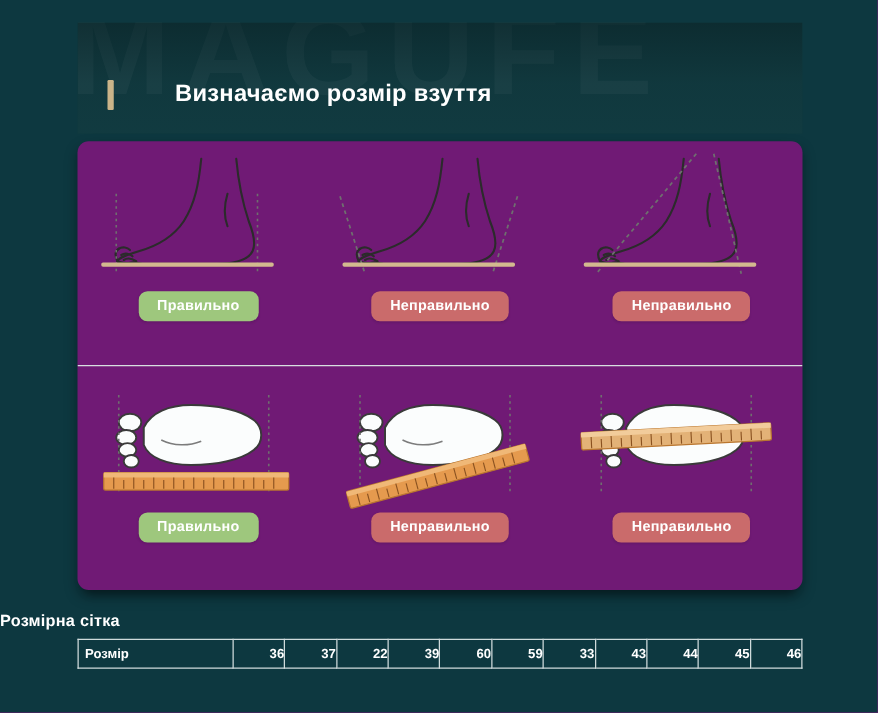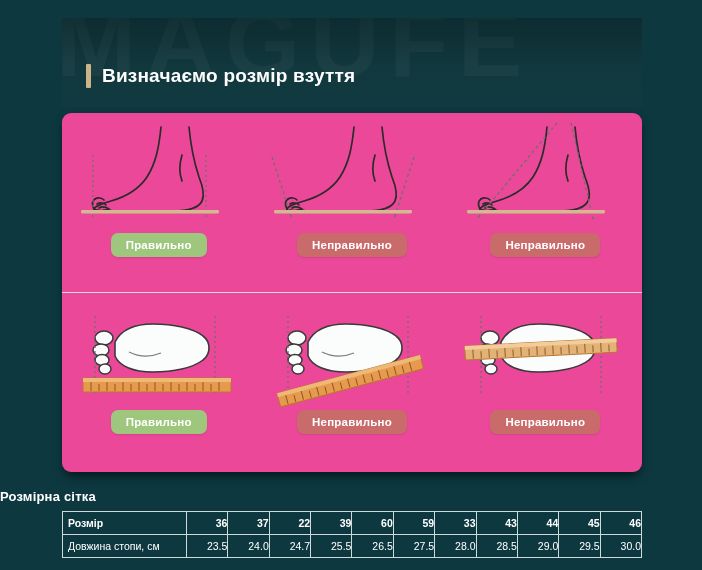--- a/index.html
+++ b/index.html
@@ -27,30 +27,31 @@
     position:absolute;inset:0;
     background:linear-gradient(180deg,rgba(9,34,38,.55) 0%,rgba(13,56,64,.15) 55%,rgba(17,66,74,.25) 100%);
   }
   .banner-title-row{
     position:absolute;left:24px;top:46px;display:flex;align-items:center;gap:11px;
   }
   .accent-bar{width:5px;height:24px;background:#cbb489;border-radius:1px;}
   .banner-title{
     font-size:19px;font-weight:bold;color:#ffffff;letter-spacing:.2px;
     white-space:nowrap;
+    margin-left:38px;
   }
 
   
   .card-shadow{
     position:absolute;left:66px;top:118px;width:572px;height:358px;
     background:rgba(0,0,0,.28);border-radius:10px;filter:blur(3px);
   }
   .card{
     position:absolute;left:62px;top:113px;width:580px;height:359px;
-    background:#ec4899;border-radius:9px;overflow:hidden;
+    background:#701a75;border-radius:9px;overflow:hidden;
     box-shadow:0 5px 10px rgba(0,0,0,.30);
   }
   .card-row{position:relative;width:100%;height:179px;}
   .card-divider{
     position:absolute;left:0;top:179px;width:100%;height:1px;
     background:#d7e0e0;
   }
   .cells{display:flex;width:100%;height:100%;}
   .cell{
     flex:1;position:relative;display:flex;flex-direction:column;
@@ -311,30 +312,16 @@
         <td>22</td>
         <td>39</td>
         <td>60</td>
         <td>59</td>
         <td>33</td>
         <td>43</td>
         <td>44</td>
         <td>45</td>
         <td>46</td>
       </tr>
-      <tr>
-        <td class="lbl">Довжина стопи, см</td>
-        <td>23.5</td>
-        <td>24.0</td>
-        <td>24.7</td>
-        <td>25.5</td>
-        <td>26.5</td>
-        <td>27.5</td>
-        <td>28.0</td>
-        <td>28.5</td>
-        <td>29.0</td>
-        <td>29.5</td>
-        <td>30.0</td>
-      </tr>
     </tbody>
   </table>
 
 </div>
 
 </body></html>

